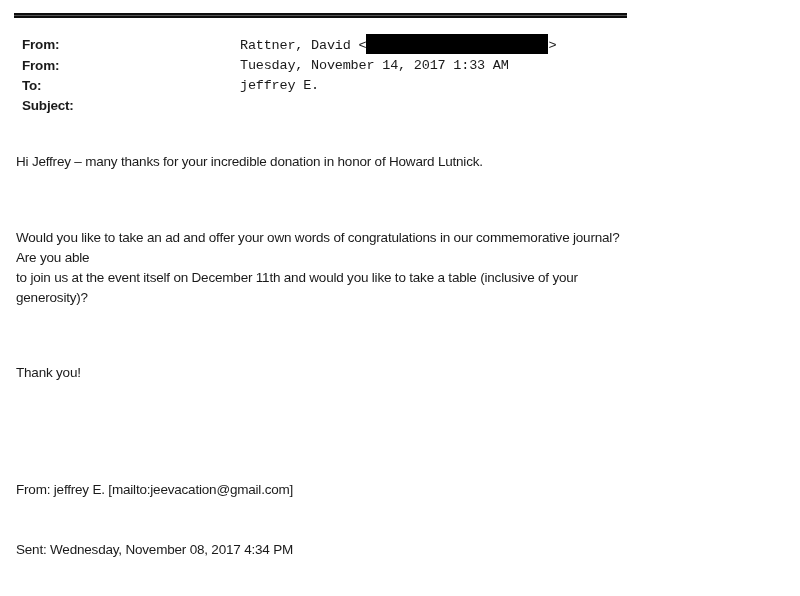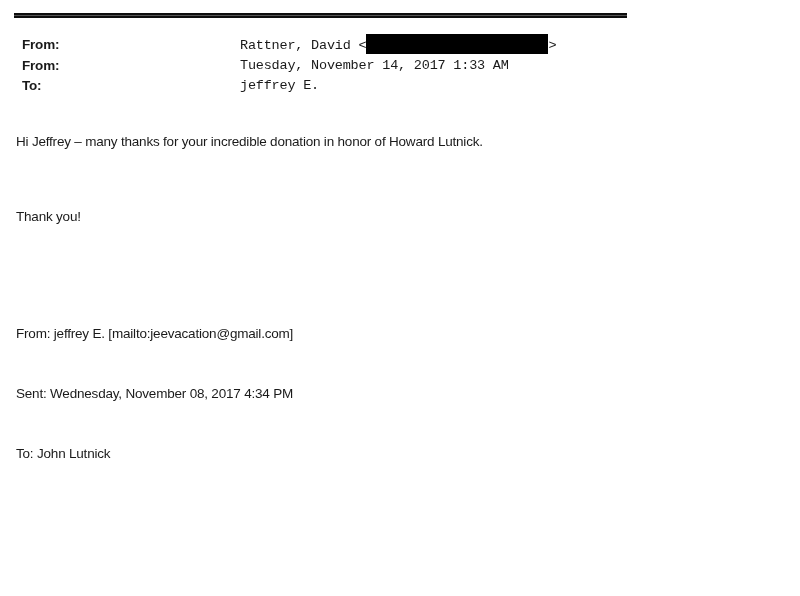--- a/index.html
+++ b/index.html
@@ -79,25 +79,28 @@
     </div>
     <div class="hrow">
       <span class="hlabel">From:</span>
       <span class="hvalue">Tuesday, November 14, 2017 1:33 AM</span>
     </div>
     <div class="hrow">
       <span class="hlabel">To:</span>
       <span class="hvalue">jeffrey E.</span>
     </div>
     <div class="hrow">
+      <span class="hlabel">Subject:</span>
     </div>
   </div>
 
   <p class="body-text greeting">Hi Jeffrey – many thanks for your incredible donation in honor of Howard Lutnick.</p>
 
+  <p class="body-text question">Would you like to take an ad and offer your own words of congratulations in our commemorative journal?  Are you able
+to join us at the event itself on December 11th and would you like to take a table (inclusive of your generosity)?</p>
 
   <p class="body-text thanks">Thank you!</p>
 
   <div class="body-text quoted-header">
     <div class="qline">From: jeffrey E. [mailto:jeevacation@gmail.com]</div>
     <div class="qline">Sent: Wednesday, November 08, 2017 4:34 PM</div>
     <div class="qline">To: John Lutnick</div>
     
   </div>
 

